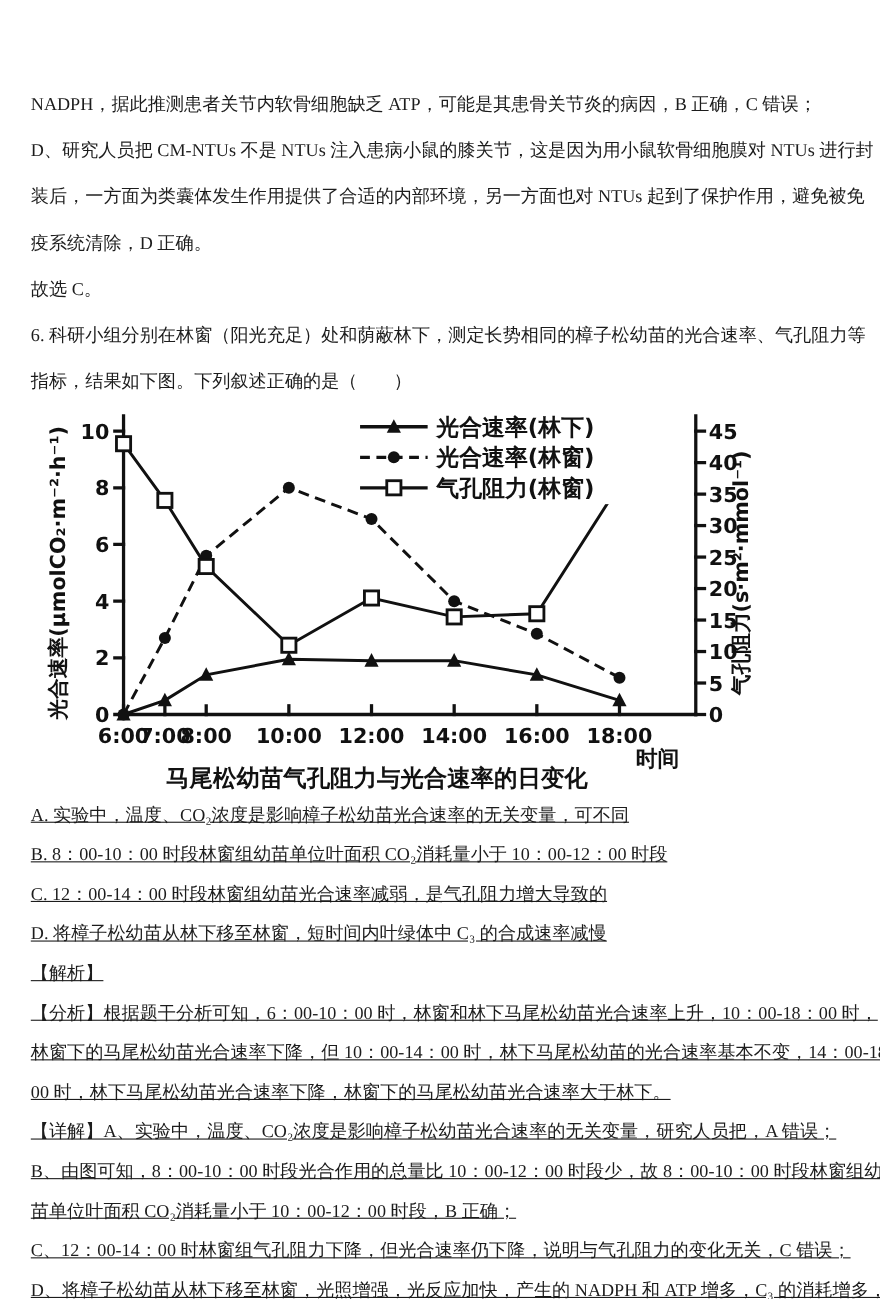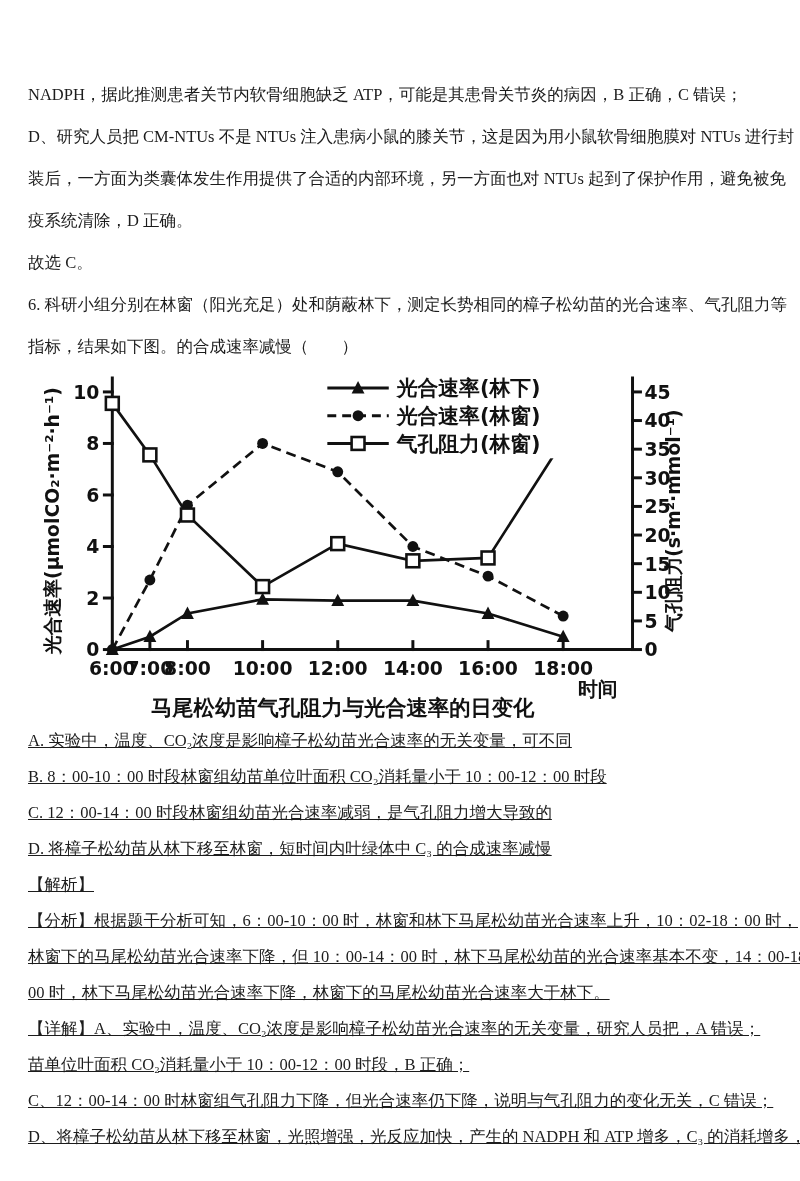--- a/index.html
+++ b/index.html
@@ -19,21 +19,21 @@
 
 <div class="doc">
 
   <div class="sec-top">
     <div class="line">NADPH，据此推测患者关节内软骨细胞缺乏 ATP，可能是其患骨关节炎的病因，B 正确，C 错误；</div>
     <div class="line">D、研究人员把 CM-NTUs 不是 NTUs 注入患病小鼠的膝关节，这是因为用小鼠软骨细胞膜对 NTUs 进行封</div>
     <div class="line">装后，一方面为类囊体发生作用提供了合适的内部环境，另一方面也对 NTUs 起到了保护作用，避免被免</div>
     <div class="line">疫系统清除，D 正确。</div>
     <div class="line">故选 C。</div>
     <div class="line">6. 科研小组分别在林窗（阳光充足）处和荫蔽林下，测定长势相同的樟子松幼苗的光合速率、气孔阻力等</div>
-    <div class="line">指标，结果如下图。的合成速率减慢（　　）</div>
+    <div class="line">指标，结果如下图。下列叙述正确的是（　　）</div>
   </div>
 
   <div class="chart-wrap">
     <svg id="chart-svg" viewBox="0 0 658 352" width="652" height="349">
         <g stroke="#111111" stroke-width="3" stroke-linecap="square">
           <line x1="75" y1="6" x2="75" y2="280"></line>
           <line x1="75" y1="280" x2="600" y2="280"></line>
           <line x1="600" y1="6" x2="600" y2="280"></line>
           <line x1="67" y1="280" x2="75" y2="280"></line>
           <line x1="67" y1="228" x2="75" y2="228"></line>
@@ -137,22 +137,23 @@
         <text x="307.5" y="346" text-anchor="middle" font-size="21.5" font-weight="700" fill="#111111">马尾松幼苗气孔阻力与光合速率的日变化</text>
       </svg>
   </div>
 
   <div class="lower">
     <div class="line">A. 实验中，温度、CO₂浓度是影响樟子松幼苗光合速率的无关变量，可不同</div>
     <div class="line">B. 8：00-10：00 时段林窗组幼苗单位叶面积 CO₂消耗量小于 10：00-12：00 时段</div>
     <div class="line">C. 12：00-14：00 时段林窗组幼苗光合速率减弱，是气孔阻力增大导致的</div>
     <div class="line">D. 将樟子松幼苗从林下移至林窗，短时间内叶绿体中 C₃ 的合成速率减慢</div>
     <div class="line">【解析】</div>
-    <div class="line">【分析】根据题干分析可知，6：00-10：00 时，林窗和林下马尾松幼苗光合速率上升，10：02-18：00 时，</div>
+    <div class="line">【分析】根据题干分析可知，6：00-10：00 时，林窗和林下马尾松幼苗光合速率上升，10：00-18：00 时，</div>
     <div class="line">林窗下的马尾松幼苗光合速率下降，但 10：00-14：00 时，林下马尾松幼苗的光合速率基本不变，14：00-18：</div>
     <div class="line">00 时，林下马尾松幼苗光合速率下降，林窗下的马尾松幼苗光合速率大于林下。</div>
     <div class="line">【详解】A、实验中，温度、CO₂浓度是影响樟子松幼苗光合速率的无关变量，研究人员把，A 错误；</div>
+    <div class="line">B、由图可知，8：00-10：00 时段光合作用的总量比 10：00-12：00 时段少，故 8：00-10：00 时段林窗组幼</div>
     <div class="line">苗单位叶面积 CO₂消耗量小于 10：00-12：00 时段，B 正确；</div>
     <div class="line">C、12：00-14：00 时林窗组气孔阻力下降，但光合速率仍下降，说明与气孔阻力的变化无关，C 错误；</div>
     <div class="line">D、将樟子松幼苗从林下移至林窗，光照增强，光反应加快，产生的 NADPH 和 ATP 增多，C₃ 的消耗增多，</div>
   </div>
 
 </div>
 
 </body></html>

